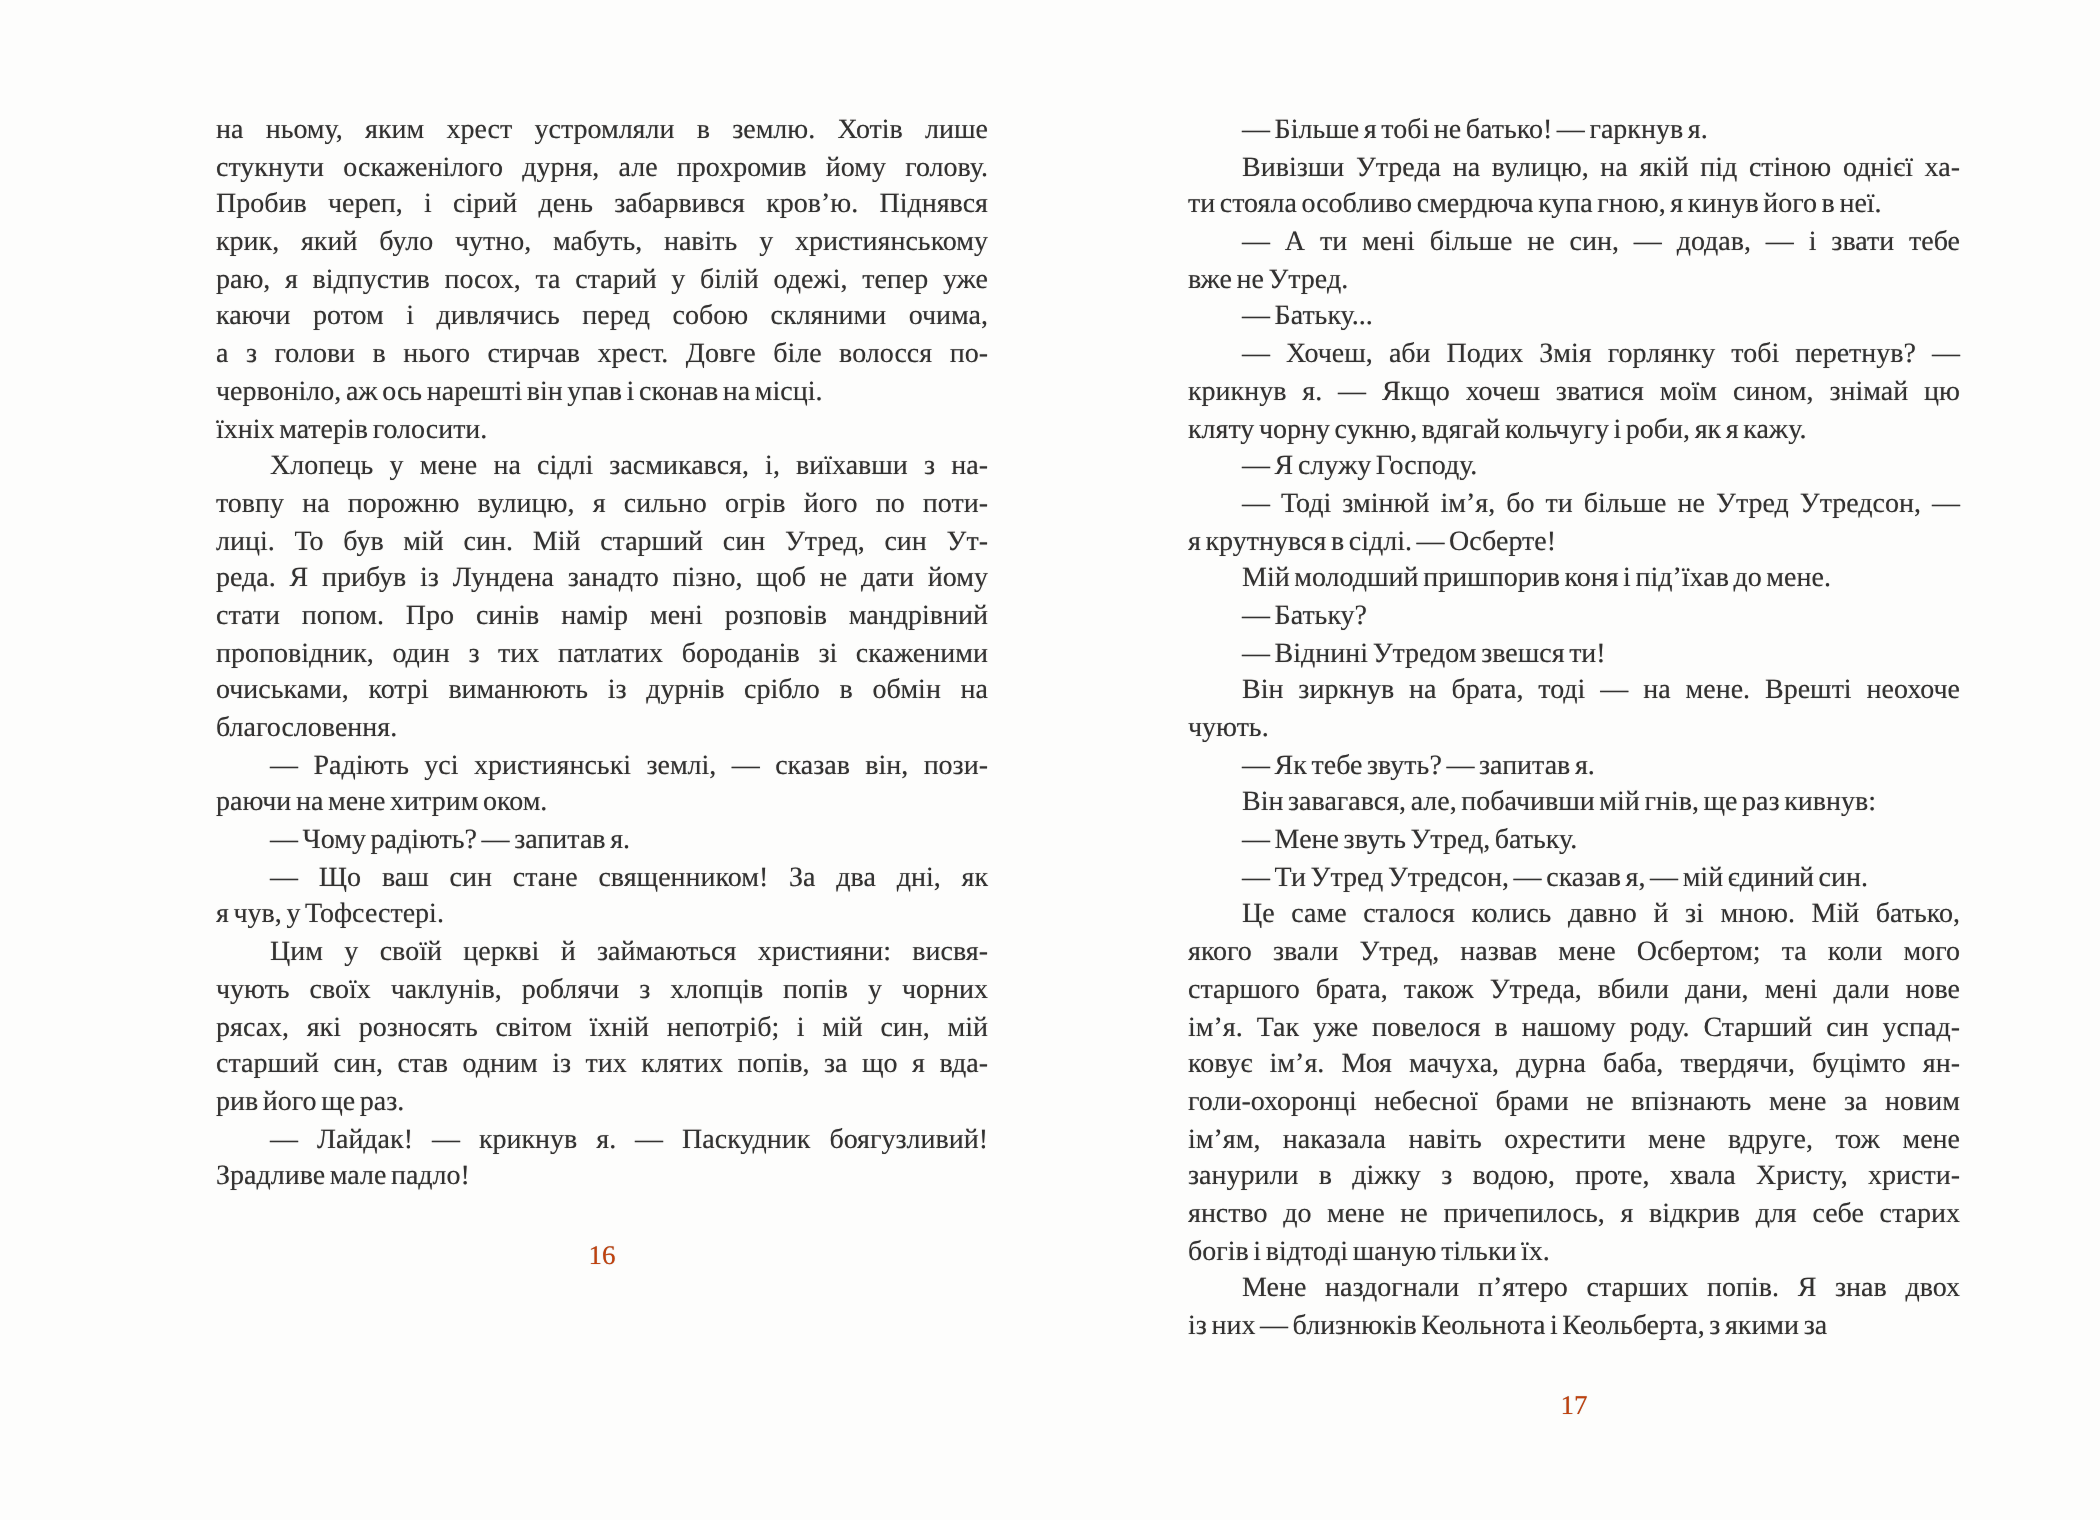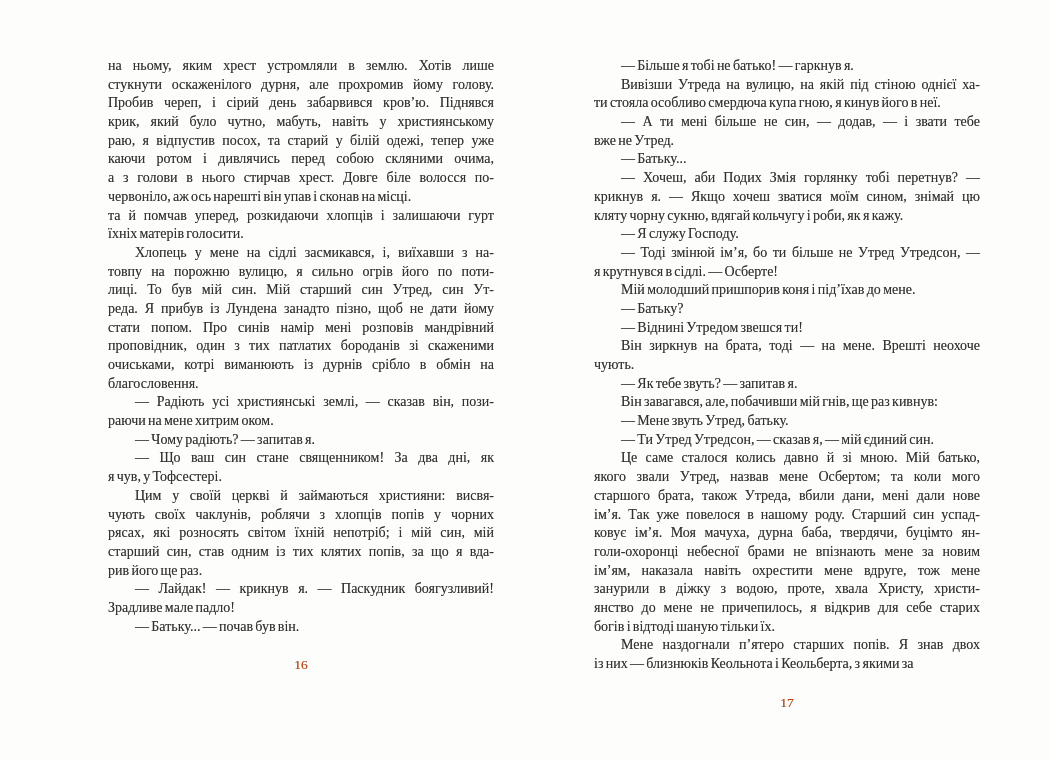--- a/index.html
+++ b/index.html
@@ -59,21 +59,20 @@
   <section class="page left">
     <div class="text-col">
         <div class="line">на ньому, яким хрест устромляли в землю. Хотів лише</div>
         <div class="line">стукнути оскаженілого дурня, але прохромив йому голову.</div>
         <div class="line">Пробив череп, і сірий день забарвився кров’ю. Піднявся</div>
         <div class="line">крик, який було чутно, мабуть, навіть у християнському</div>
         <div class="line">раю, я відпустив посох, та старий у білій одежі, тепер уже</div>
         <div class="line">каючи ротом і дивлячись перед собою скляними очима,</div>
         <div class="line">а з голови в нього стирчав хрест. Довге біле волосся по-</div>
         <div class="line last">червоніло, аж ось нарешті він упав і сконав на місці.</div>
-        <div class="line">та й помчав уперед, розкидаючи хлопців і залишаючи гурт</div>
         <div class="line last">їхніх матерів голосити.</div>
         <div class="line indent">Хлопець у мене на сідлі засмикався, і, виїхавши з на-</div>
         <div class="line">товпу на порожню вулицю, я сильно огрів його по поти-</div>
         <div class="line">лиці. То був мій син. Мій старший син Утред, син Ут-</div>
         <div class="line">реда. Я прибув із Лундена занадто пізно, щоб не дати йому</div>
         <div class="line">стати попом. Про синів намір мені розповів мандрівний</div>
         <div class="line">проповідник, один з тих патлатих бороданів зі скаженими</div>
         <div class="line">очиськами, котрі виманюють із дурнів срібло в обмін на</div>
         <div class="line last">благословення.</div>
         <div class="line indent">— Радіють усі християнські землі, — сказав він, пози-</div>
@@ -81,21 +80,20 @@
         <div class="line indent last">— Чому радіють? — запитав я.</div>
         <div class="line indent">— Що ваш син стане священником! За два дні, як</div>
         <div class="line last">я чув, у Тофсестері.</div>
         <div class="line indent">Цим у своїй церкві й займаються християни: висвя-</div>
         <div class="line">чують своїх чаклунів, роблячи з хлопців попів у чорних</div>
         <div class="line">рясах, які розносять світом їхній непотріб; і мій син, мій</div>
         <div class="line">старший син, став одним із тих клятих попів, за що я вда-</div>
         <div class="line last">рив його ще раз.</div>
         <div class="line indent">— Лайдак! — крикнув я. — Паскудник боягузливий!</div>
         <div class="line last">Зрадливе мале падло!</div>
-        <div class="line indent last">— Батьку... — почав був він.</div>
       </div>
     <div class="page-number">16</div>
   </section>
 
   <section class="page right">
     <div class="text-col">
         <div class="line indent last">— Більше я тобі не батько! — гаркнув я.</div>
         <div class="line indent">Вивізши Утреда на вулицю, на якій під стіною однієї ха-</div>
         <div class="line last">ти стояла особливо смердюча купа гною, я кинув його в неї.</div>
         <div class="line indent">— А ти мені більше не син, — додав, — і звати тебе</div>

